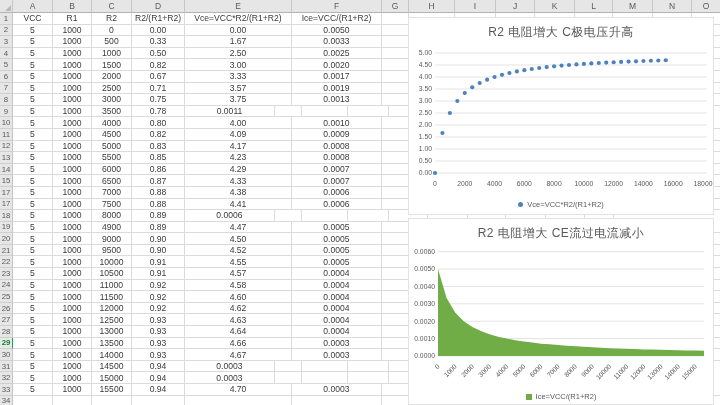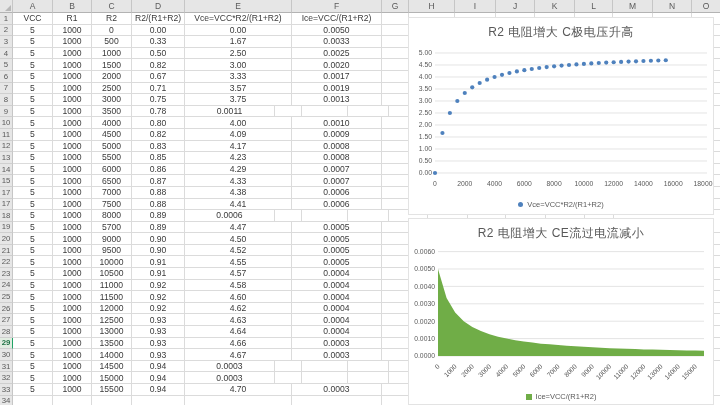--- a/index.html
+++ b/index.html
@@ -391,21 +391,21 @@
         <div class="cell" style="width: 40px;"></div>
         <div class="cell" style="width: 38px;"></div>
         <div class="cell" style="width: 40px;"></div>
         <div class="cell" style="width: 39px;"></div>
         <div class="cell" style="width: 29px;"></div>
       </div>
       <div class="row">
         <div class="gut">19</div>
         <div class="cell" style="width: 40px;">5</div>
         <div class="cell" style="width: 39px;">1000</div>
-        <div class="cell" style="width: 40px;">5700</div>
+        <div class="cell" style="width: 40px;">4900</div>
         <div class="cell" style="width: 53px;">0.89</div>
         <div class="cell" style="width: 107px;">4.47</div>
         <div class="cell" style="width: 90px;">0.0005</div>
         <div class="cell" style="width: 27px;"></div>
         <div class="cell" style="width: 46px;"></div>
         <div class="cell" style="width: 41px;"></div>
         <div class="cell" style="width: 39px;"></div>
         <div class="cell" style="width: 40px;"></div>
         <div class="cell" style="width: 38px;"></div>
         <div class="cell" style="width: 40px;"></div>

